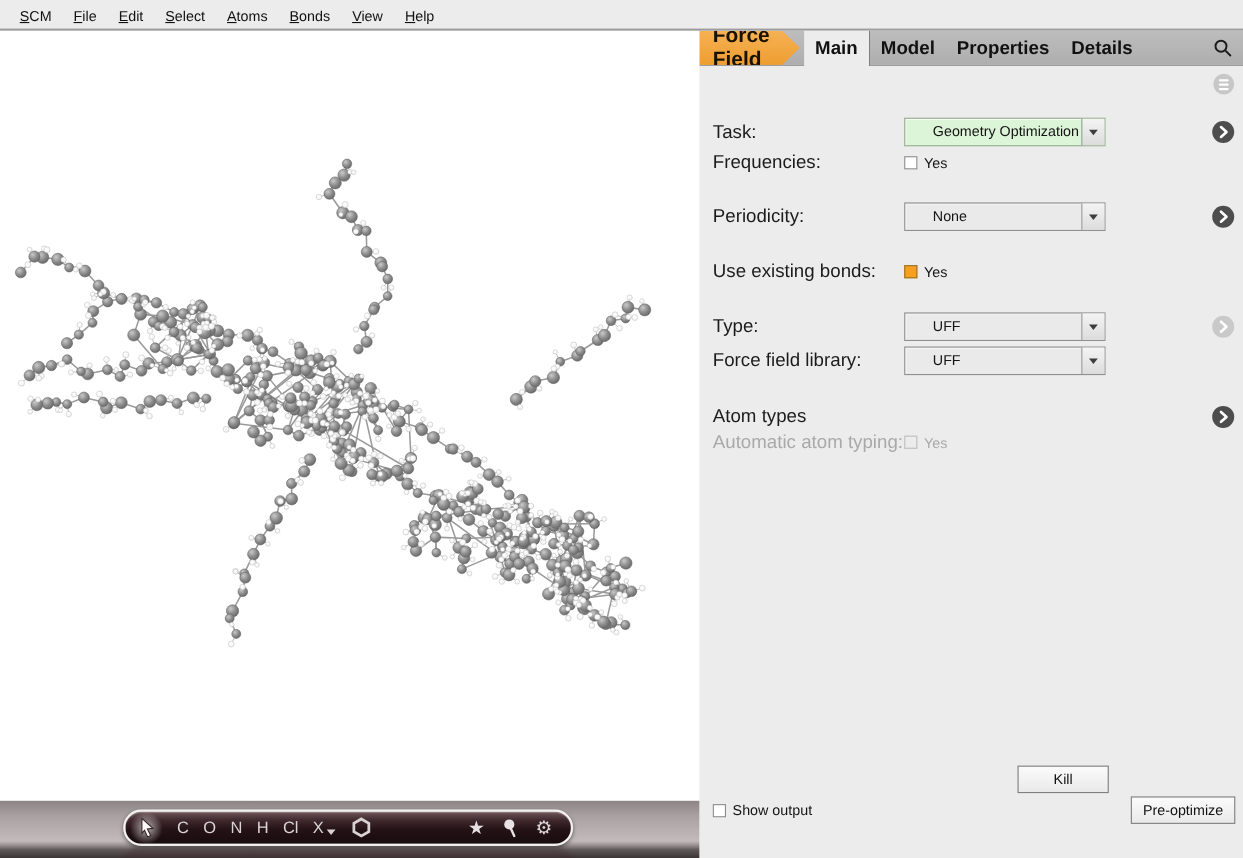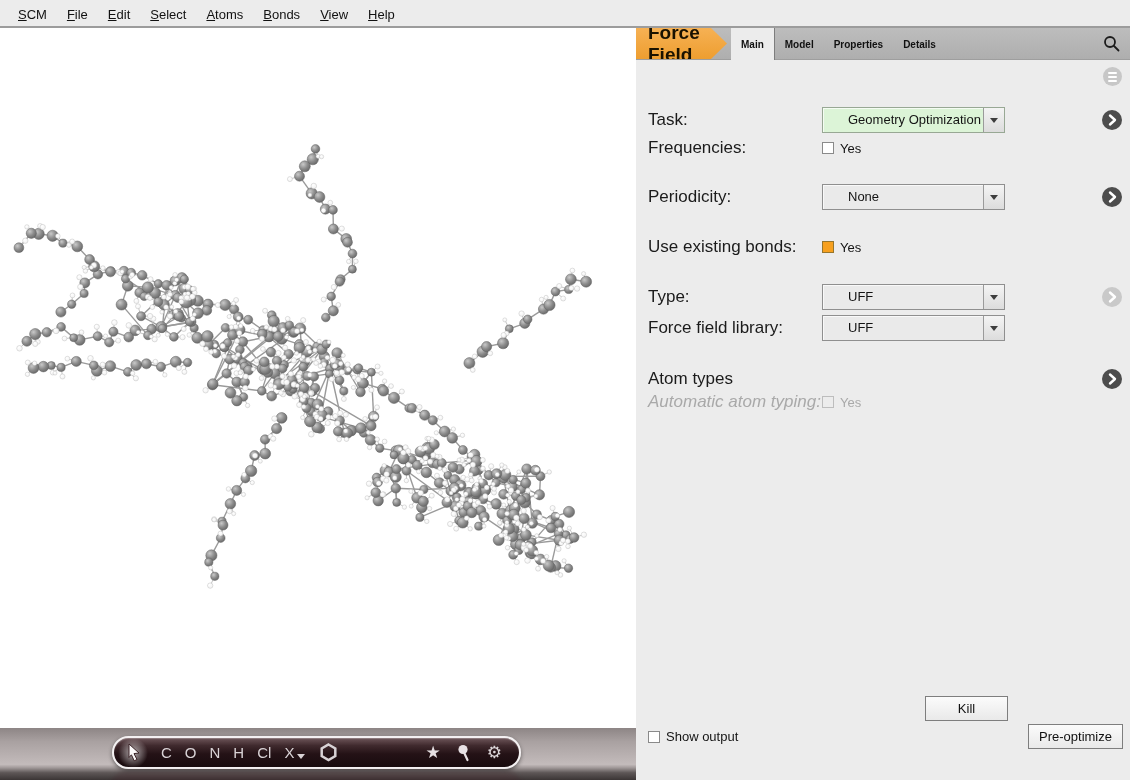--- a/index.html
+++ b/index.html
@@ -43,36 +43,36 @@
   
   .panel { position:absolute; left:636px; top:28px; width:494px; height:752px; background:var(--panel-bg); }
 
   .tabbar { position:absolute; left:0; top:0; width:494px; height:32px;
     background:linear-gradient(180deg,#bdbdbd,#aeaeae); border-bottom:1px solid #9e9e9e;
     display:flex; align-items:stretch; }
   .tab-context { position:relative; background:linear-gradient(180deg,#f6b154,#ee9e30);
     color:#1a1200; font-weight:bold; font-size:19px; display:flex; align-items:center;
     padding:0 6px 0 12px; width:91px;
     clip-path:polygon(0 0, calc(100% - 16px) 0, 100% 50%, calc(100% - 16px) 100%, 0 100%); }
-  .tab { font-size:10px; font-weight:bold; color:#111; display:flex; align-items:center; padding:16px 10px; }
+  .tab { font-size:17px; font-weight:bold; color:#111; display:flex; align-items:center; padding:16px 10px; }
   .tab.active { background:var(--panel-bg); border-right:1px solid #7d7d7d; margin-left:4px; }
   .searchbox { margin-left:auto; display:flex; align-items:center; padding-right:10px; }
 
   
   .roundbtn { position:absolute; width:20px; height:20px; border-radius:50%;
     background:#4d4d4d; display:flex; align-items:center; justify-content:center; }
   .roundbtn.disabled { background:#c9c9c9; }
   .menubtn { position:absolute; width:19px; height:19px; border-radius:50%; background:#c7c7c7;
     display:flex; flex-direction:column; align-items:center; justify-content:center; gap:2px; }
   .menubtn i { display:block; width:9px; height:2px; background:#ffffff; border-radius:1px; }
 
   
   .prow { position:absolute; left:12px; width:470px; height:26px; display:flex; align-items:center; }
   .plabel { font-size:17px; color:#1b1b1b; }
-  .prow.disabled .plabel { color:#a9a9a9;font-style:italic; }
+  .prow.disabled .plabel { color:#a9a9a9; }
   .ctrl { position:absolute; left:174px; top:0; height:26px; display:flex; align-items:center; }
 
   .dd { width:183px; height:26px; border:1px solid #8f8f8f; background:#eaeaea; display:flex;
     box-shadow:inset 1px 1px 0 rgba(255,255,255,.7); }
   .dd.green { background:var(--field-green); border-color:#98a894; }
   .dd-text { flex:1; font-size:13px; color:#141414; line-height:24px; padding-left:25px;
     white-space:nowrap; overflow:hidden; }
   .dd-btn { width:21px; border-left:1px solid #9a9a9a; background:linear-gradient(#f4f4f4,#dcdcdc);
     display:flex; align-items:center; justify-content:center; }
   .dd-arrow { width:0; height:0; border-left:4px solid transparent; border-right:4px solid transparent;

